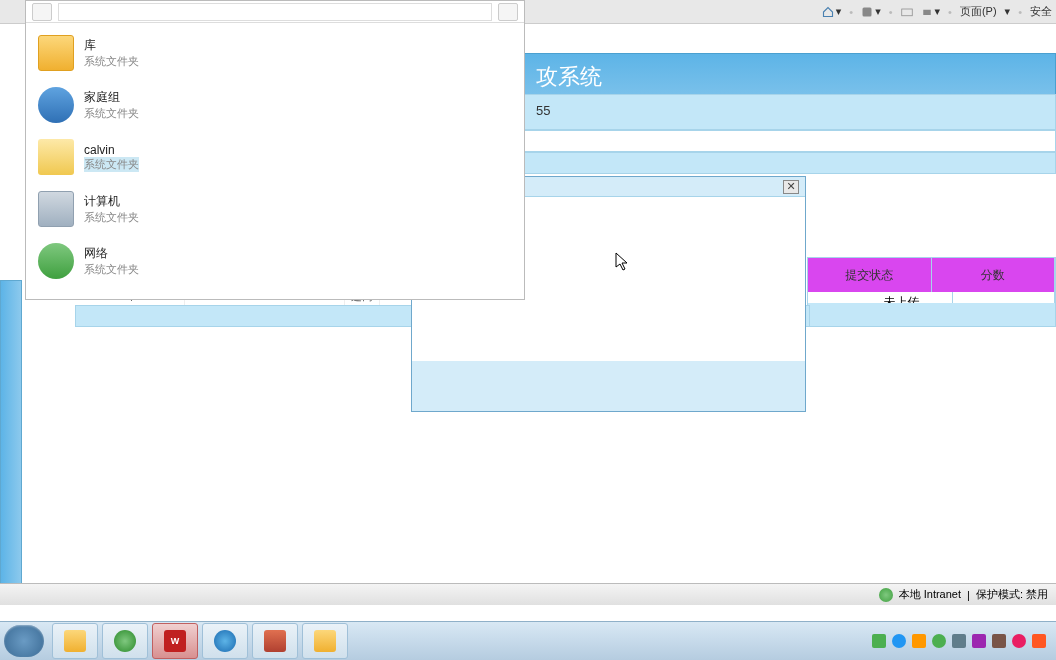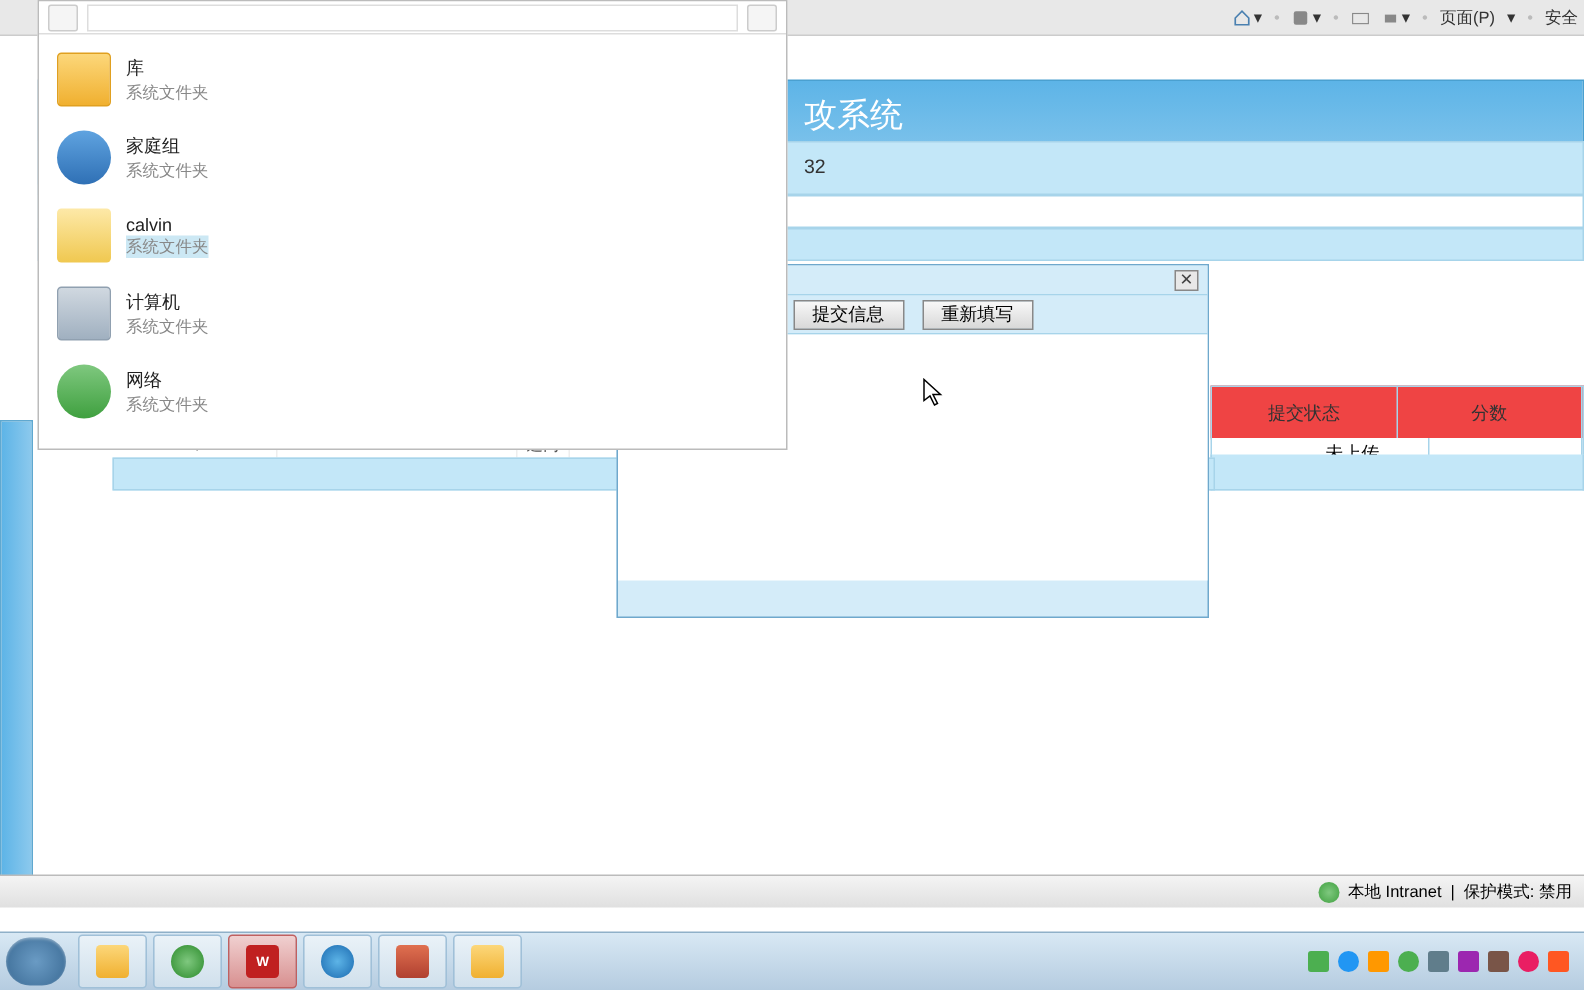--- a/index.html
+++ b/index.html
@@ -43,21 +43,21 @@
     .ud-input-slot { flex: 1; height: 20px; background: #fff; border: 1px solid #bbb; }
     .ud-browse { height: 20px; padding: 0 14px; border: 1px solid #888; background: linear-gradient(#f8f8f8,#d8d8d8); cursor: pointer; font-size: 12px; }
     .ud-row2 { height: 26px; background: #d4ecf9; display: flex; align-items: center; justify-content: center; gap: 12px; border-bottom: 1px solid #a7d4ea; }
     .ud-btn { height: 20px; padding: 0 12px; border: 1px solid #888; background: linear-gradient(#f8f8f8,#d8d8d8); cursor: pointer; font-size: 12px; }
     .ud-blank { background: #fff; height: 164px; }
     
     
     .cursor { position: absolute; top: 252px; left: 615px; z-index: 100; pointer-events: none; }
     
     
-    .tbl-header-row { position: absolute; top: 257px; left: 807px; right: 0; height: 36px; display: flex; background: #ef4444; border: 1px solid #a7d4ea; }
+    .tbl-header-row { position: absolute; top: 257px; left: 807px; right: 0; height: 36px; display: flex; background: #d946ef; border: 1px solid #a7d4ea; }
     .tbl-header-cell { flex: 1; border-right: 1px solid #a7d4ea; display: flex; align-items: center; justify-content: center; font-size: 12px; color: #333; }
     .tbl-data-row { position: absolute; top: 292px; left: 807px; right: 0; height: 22px; display: flex; background: #fff; border: 1px solid #a7d4ea; border-top: none; padding-left: 43px; }
     .tbl-data-cell { border-right: 1px solid #a7d4ea; display: flex; align-items: center; justify-content: center; font-size: 12px; }
     .tbl-data-row2 { position: absolute; top: 303px; left: 807px; right: 0; height: 24px; display: flex; background: #c3e7f8; border: 1px solid #a7d4ea; border-top: none; }
     
     
     .partial-row { position: absolute; top: 287px; left: 75px; width: 340px; height: 18px; display: flex; font-size: 11px; color: #555; z-index: 5; background: #fff; }
     .partial-cell { padding: 2px 6px; border-right: 1px solid #eee; }
     .partial-row2 { position: absolute; top: 305px; left: 75px; width: 735px; height: 22px; background: #c3e7f8; border: 1px solid #a7d4ea; z-index: 5; }
     
@@ -100,21 +100,21 @@
   <span><svg class="mini-icon" viewBox="0 0 16 16">
         <rect x="3" y="5" width="10" height="7" fill="#888"></rect>
       </svg>▾</span>
   <span class="sep">•</span>
   <span>页面(P)</span>▾
   <span class="sep">•</span>
   <span>安全</span>
 </div>
 
 <div class="banner"><span>攻系统</span></div>
-<div class="sub-banner"><span>32</span></div>
+<div class="sub-banner"><span>55</span></div>
 <div class="thin-bar1"></div>
 <div class="thin-bar2"></div>
 
 <div class="left-stripe"></div>
 
 <div class="partial-row">
   <div class="partial-cell" style="width:110px">20141200|F1F</div>
   <div class="partial-cell" style="width:160px">141206174241001s.doc</div>
   <div class="partial-cell">这门</div>
 </div>
@@ -126,24 +126,20 @@
 </div>
 <div class="tbl-data-row">
   <div class="tbl-data-cell" style="flex:1">未上传</div>
   <div class="tbl-data-cell" style="flex:1"></div>
 </div>
 <div class="tbl-data-row2"></div>
 
 <div class="upload-dialog">
   <div class="ud-title">
     <div class="ud-close">✕</div>
-  </div>
-  <div class="ud-row2">
-    <button class="ud-btn">提交信息</button>
-    <button class="ud-btn">重新填写</button>
   </div>
   <div class="ud-blank"></div>
 </div>
 
 <svg class="cursor" width="16" height="20" viewBox="0 0 16 20">
     <path d="M1 1 L1 15 L5 12 L8 18 L10 17 L7 11 L12 11 Z" fill="#fff" stroke="#000" stroke-width="1"></path>
   </svg>
 
 <div class="file-dialog">
   <div class="fd-header">

